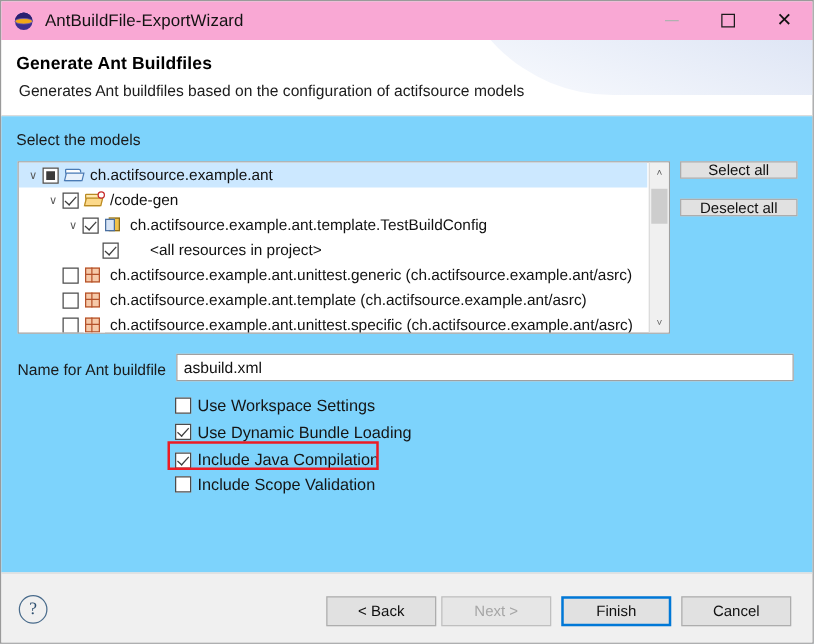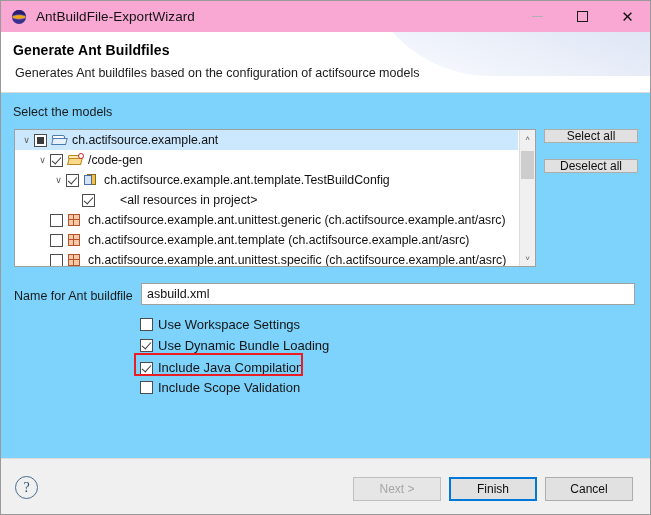--- a/index.html
+++ b/index.html
@@ -589,17 +589,18 @@
         <div class="opt-row opt-4">
           <span class="ocb"></span>
           <span class="olabel">Include Scope Validation</span>
         </div>
       </div>
     <div class="red-highlight" style="border-color: rgb(236, 28, 36);"></div>
   </div>
 
   <div class="footer">
     <div class="help-icon">?</div>
+    <button class="btn footer-btn btn-back">&lt; Back</button>
     <button class="btn footer-btn btn-next">Next &gt;</button>
     <button class="btn footer-btn btn-finish" style="border-color: rgb(0, 120, 215);">Finish</button>
     <button class="btn footer-btn btn-cancel">Cancel</button>
   </div>
 </div>
 
 </body></html>

